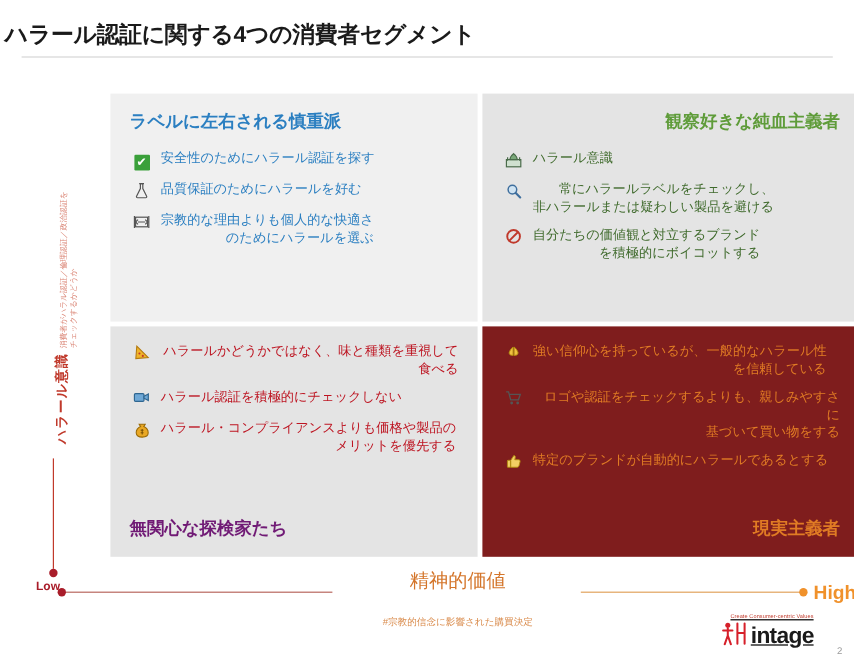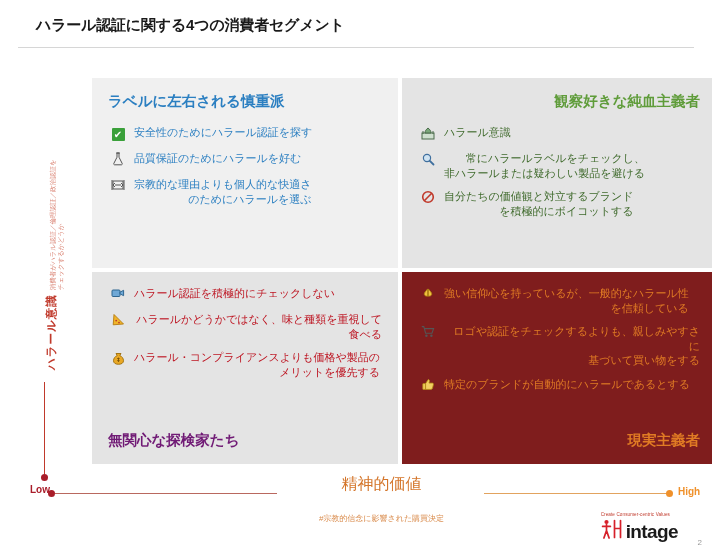--- a/index.html
+++ b/index.html
@@ -12,23 +12,23 @@
     height: 557px;
     background: #ffffff;
     font-family: "Liberation Sans", "DejaVu Sans", sans-serif;
     overflow: hidden;
     position: relative;
   }
 
   
   #slide-title {
     position: absolute;
-    left: 36px;
+    left: 4px;
     top: 16px;
-    font-size: 15px;
+    font-size: 19px;
     font-weight: bold;
     color: #1a1a1a;
     letter-spacing: -0.2px;
     white-space: nowrap;
   }
   #title-rule {
     position: absolute;
     left: 18px;
     top: 47px;
     width: 676px;
@@ -197,21 +197,21 @@
   #x-dot-right {
     position: absolute;
     left: 652px; top: 6px;
     width: 7px; height: 7px;
     border-radius: 50%;
     background: #f0912b;
   }
   #high-label {
     position: absolute;
     left: 664px; top: 2px;
-    font-size: 10px;
+    font-size: 16px;
     font-weight: bold;
     color: #f0912b;
   }
   #x-label-wrap {
     position: absolute;
     left: 265px;
     top: -10px;
     width: 205px;
     text-align: center;
   }
@@ -224,21 +224,22 @@
     font-size: 8px;
     color: #d98a4a;
     margin-top: 18px;
   }
 
   
   #footer-logo {
     position: absolute;
     right: 34px;
     bottom: 14px;
-    text-align: left;
+    text-align: right;
+    text-decoration: underline;
   }
   #logo-tagline {
     font-size: 4.6px;
     color: #c0392b;
     letter-spacing: 0.1px;
     margin-bottom: 2px;
     white-space: nowrap;
   }
   #logo-row {
     display: flex;
@@ -328,36 +329,36 @@
         </span>
         <span class="bt">自分たちの価値観と対立するブランド<br>を積極的にボイコットする</span>
       </li>
     </ul>
   </div>
 
   <div class="quad" id="quad-bl">
     <ul class="bullets">
       <li class="bullet">
         <span class="bi">
-          <svg width="14" height="12" viewBox="0 0 14 12">
-              <rect x="1" y="3" width="8" height="6.5" rx="1" fill="#6fa8d6" stroke="#2f6690" stroke-width="1"></rect>
-              <path d="M9 5.2l3.6-1.9v5.4L9 6.8z" fill="#6fa8d6" stroke="#2f6690" stroke-width="1"></path>
-            </svg>
-        </span>
-        <span class="bt">ハラール認証を積極的にチェックしない</span>
-      </li>
-      <li class="bullet">
-        <span class="bi">
           <svg width="13" height="13" viewBox="0 0 13 13">
               <path d="M2 1.5L11.5 11 1.2 11.8z" fill="#f0b429" stroke="#b37a10" stroke-width="0.9"></path>
               <circle cx="4.2" cy="7.6" r="0.9" fill="#c0392b"></circle>
               <circle cx="7" cy="9.6" r="0.9" fill="#c0392b"></circle>
             </svg>
         </span>
         <span class="bt">ハラールかどうかではなく、味と種類を重視して食べる</span>
+      </li>
+      <li class="bullet">
+        <span class="bi">
+          <svg width="14" height="12" viewBox="0 0 14 12">
+              <rect x="1" y="3" width="8" height="6.5" rx="1" fill="#6fa8d6" stroke="#2f6690" stroke-width="1"></rect>
+              <path d="M9 5.2l3.6-1.9v5.4L9 6.8z" fill="#6fa8d6" stroke="#2f6690" stroke-width="1"></path>
+            </svg>
+        </span>
+        <span class="bt">ハラール認証を積極的にチェックしない</span>
       </li>
       <li class="bullet">
         <span class="bi">
           <svg width="13" height="14" viewBox="0 0 13 14">
               <path d="M4 2.5h5l-1.2 2c2.2 1 3.7 3 3.7 5.2 0 2.2-1.9 3.6-5 3.6S1.5 11.9 1.5 9.7c0-2.2 1.5-4.2 3.7-5.2z" fill="#e9a825" stroke="#9c6c08" stroke-width="0.9"></path>
               <path d="M6.5 6.6v4.4M5.2 7.5h2.4M5.2 9.6h2.4" stroke="#7a5206" stroke-width="0.9"></path>
             </svg>
         </span>
         <span class="bt">ハラール・コンプライアンスよりも価格や製品の<br>メリットを優先する</span>
       </li>

